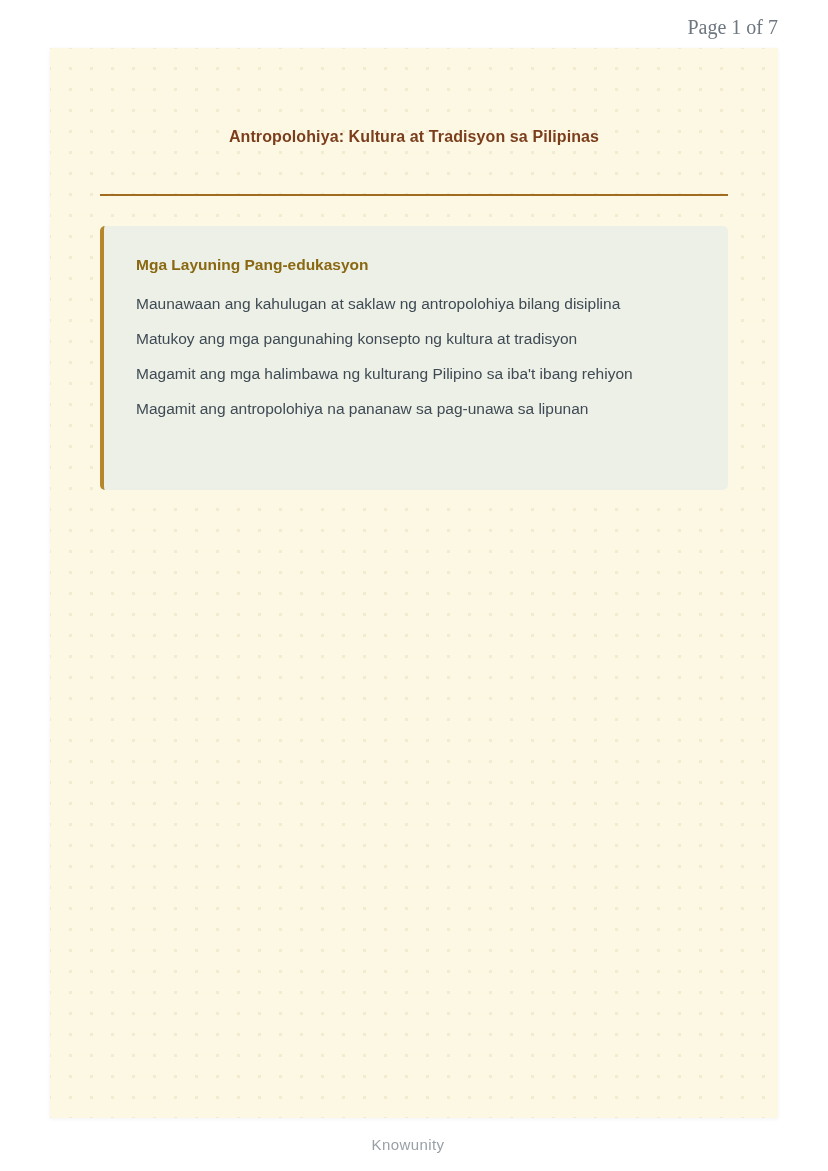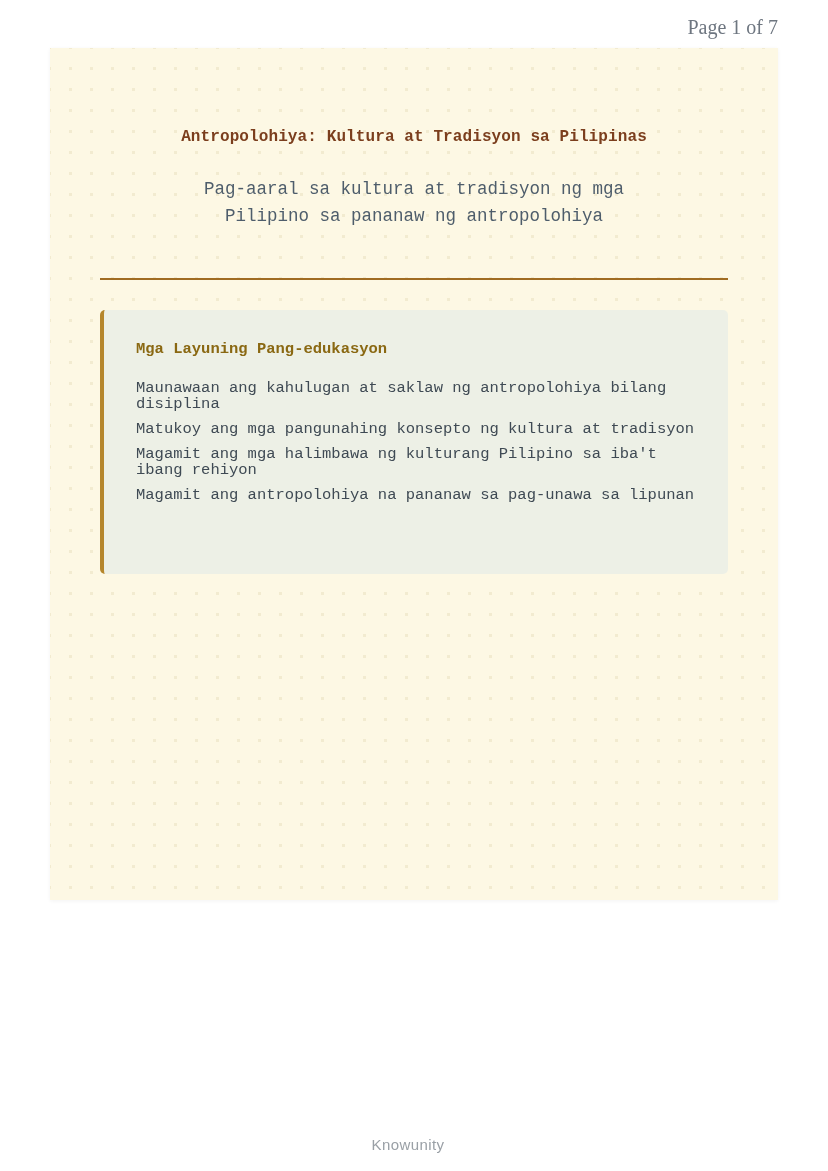--- a/index.html
+++ b/index.html
@@ -29,27 +29,26 @@
     right:50px;
     font-family:"Liberation Serif","DejaVu Serif",serif;
     font-size:20px;
     color:var(--page-label);
   }
   .page{
     position:absolute;
     left:50px;
     top:48px;
     width:728px;
-    height:852px;
+    height:1070px;
     background-color:var(--page-background);
     background-image:radial-gradient(circle, var(--page-dot) 1.6px, transparent 1.7px);
     background-size:21px 21px;
     background-position:10px 10px;
     box-shadow:0 1px 4px rgba(0,0,0,0.05);
-    font-family:Liberation Mono, monospace;
   }
   .doc-title{
     margin:80px 60px 0;
     text-align:center;
     font-size:16px;
     font-weight:bold;
     color:var(--title-color);
     letter-spacing:0.1px;
   }
   .doc-subtitle{
@@ -76,21 +75,21 @@
   }
   .objectives-heading{
     font-size:15.5px;
     font-weight:bold;
     color:var(--box-heading);
     margin-bottom:22px;
   }
   .objective{
     font-size:15.5px;
     color:var(--body-text);
-    margin-top:9px;
+    margin-top:19px;
     line-height:16px;
   }
   .footer-brand{
     position:absolute;
     left:0;
     right:12px;
     top:1136px;
     text-align:center;
     font-size:15px;
     color:var(--footer-text);
@@ -99,21 +98,20 @@
 </style>
 </head>
 <body>
 
 <div class="page-indicator">Page 1 of 7</div>
 
 <div class="page">
 
   <h1 class="doc-title">Antropolohiya: Kultura at Tradisyon sa Pilipinas</h1>
 
-  <p class="doc-subtitle">Pag-aaral sa kultura at tradisyon ng mga Pilipino sa pananaw ng antropolohiya</p>
 
   <hr class="divider">
 
   <section class="objectives-box">
     <h2 class="objectives-heading">Mga Layuning Pang-edukasyon</h2>
 
     <p class="objective">Maunawaan ang kahulugan at saklaw ng antropolohiya bilang disiplina</p>
     <p class="objective">Matukoy ang mga pangunahing konsepto ng kultura at tradisyon</p>
     <p class="objective">Magamit ang mga halimbawa ng kulturang Pilipino sa iba't ibang rehiyon</p>
     <p class="objective">Magamit ang antropolohiya na pananaw sa pag-unawa sa lipunan</p>

